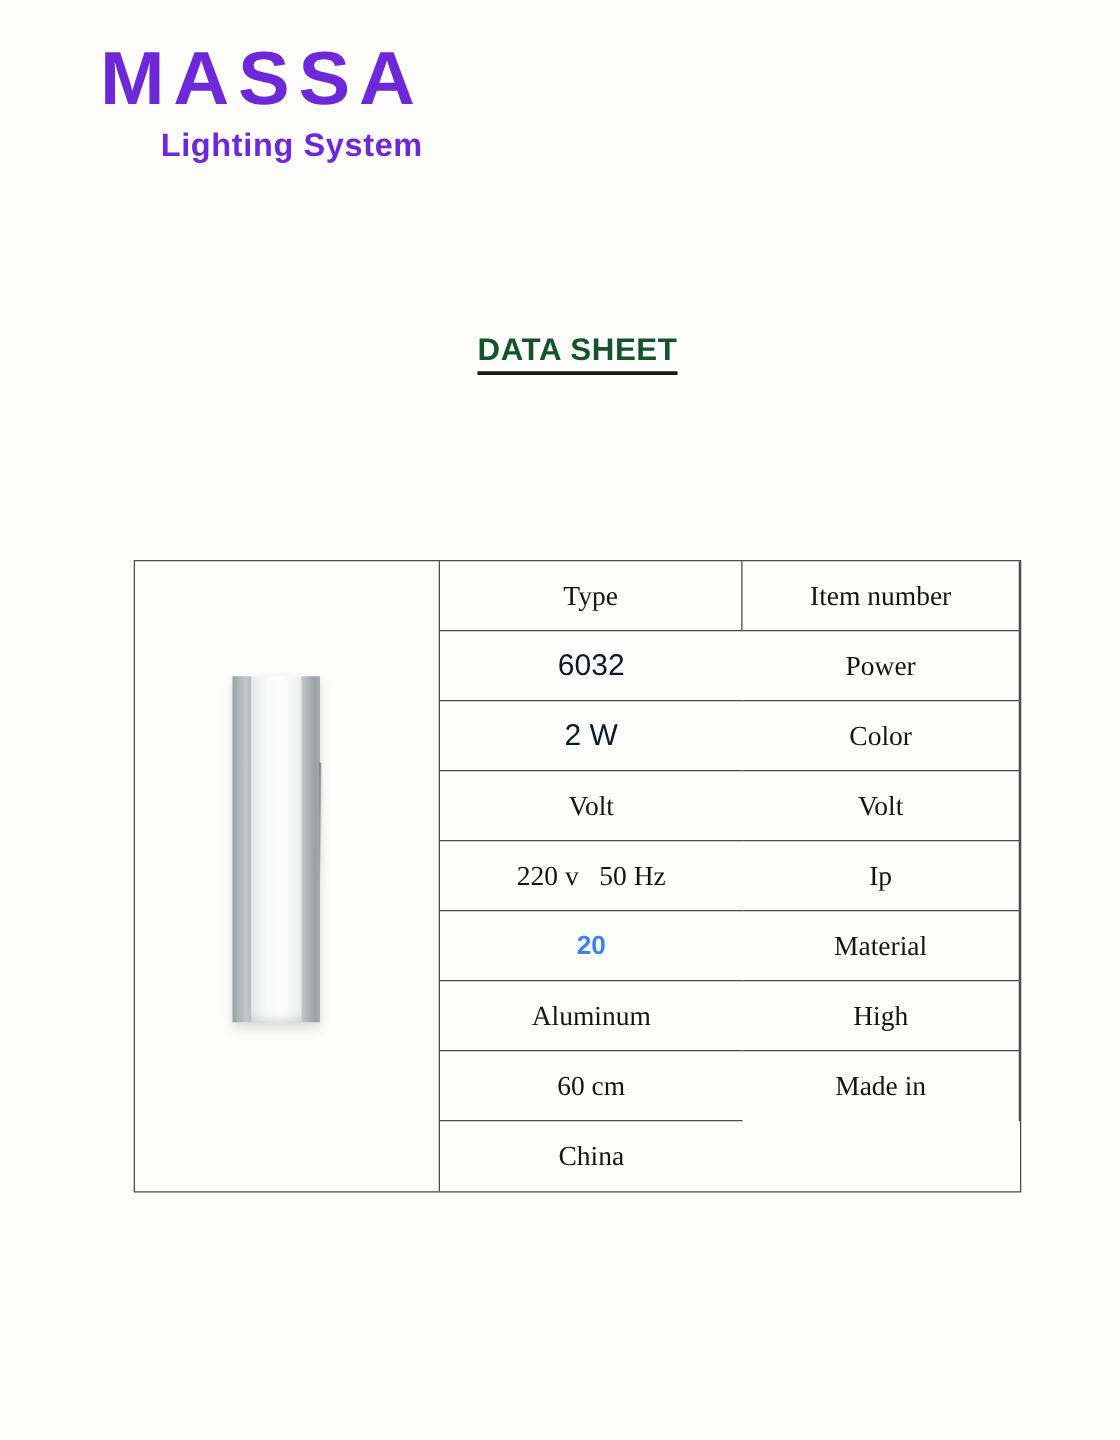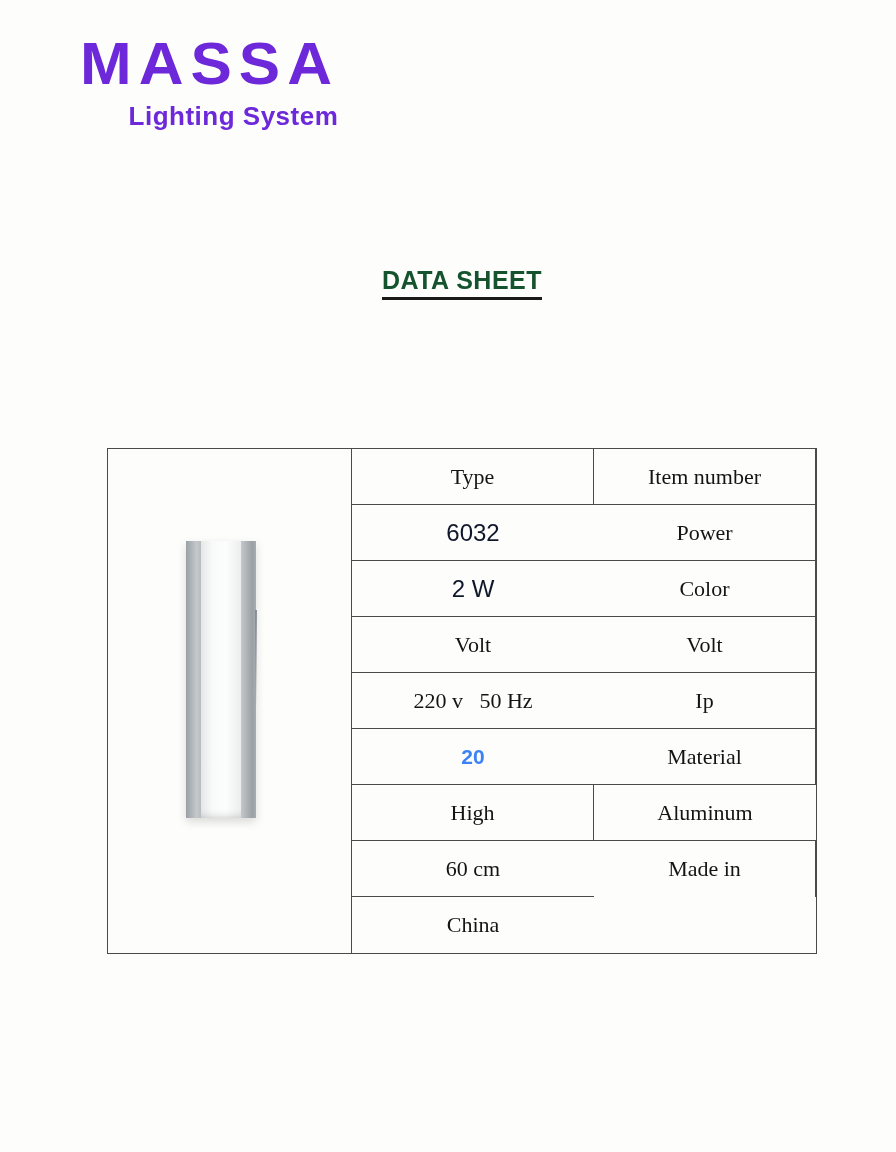--- a/index.html
+++ b/index.html
@@ -171,21 +171,21 @@
   <div class="cell label-cell">Color</div>
   <div class="cell value-cell">Volt</div>
 
   <div class="cell label-cell">Volt</div>
   <div class="cell value-cell">220 v   50 Hz</div>
 
   <div class="cell label-cell">Ip</div>
   <div class="cell value-cell value-sans-bold">20</div>
 
   <div class="cell label-cell">Material</div>
+  <div class="cell value-cell">Aluminum</div>
+
   <div class="cell label-cell">High</div>
-
-  <div class="cell value-cell">Aluminum</div>
   <div class="cell value-cell">60 cm</div>
 
   <div class="cell label-cell no-bottom">Made in</div>
   <div class="cell value-cell no-bottom">China</div>
 
 </div>
 
 </body></html>

